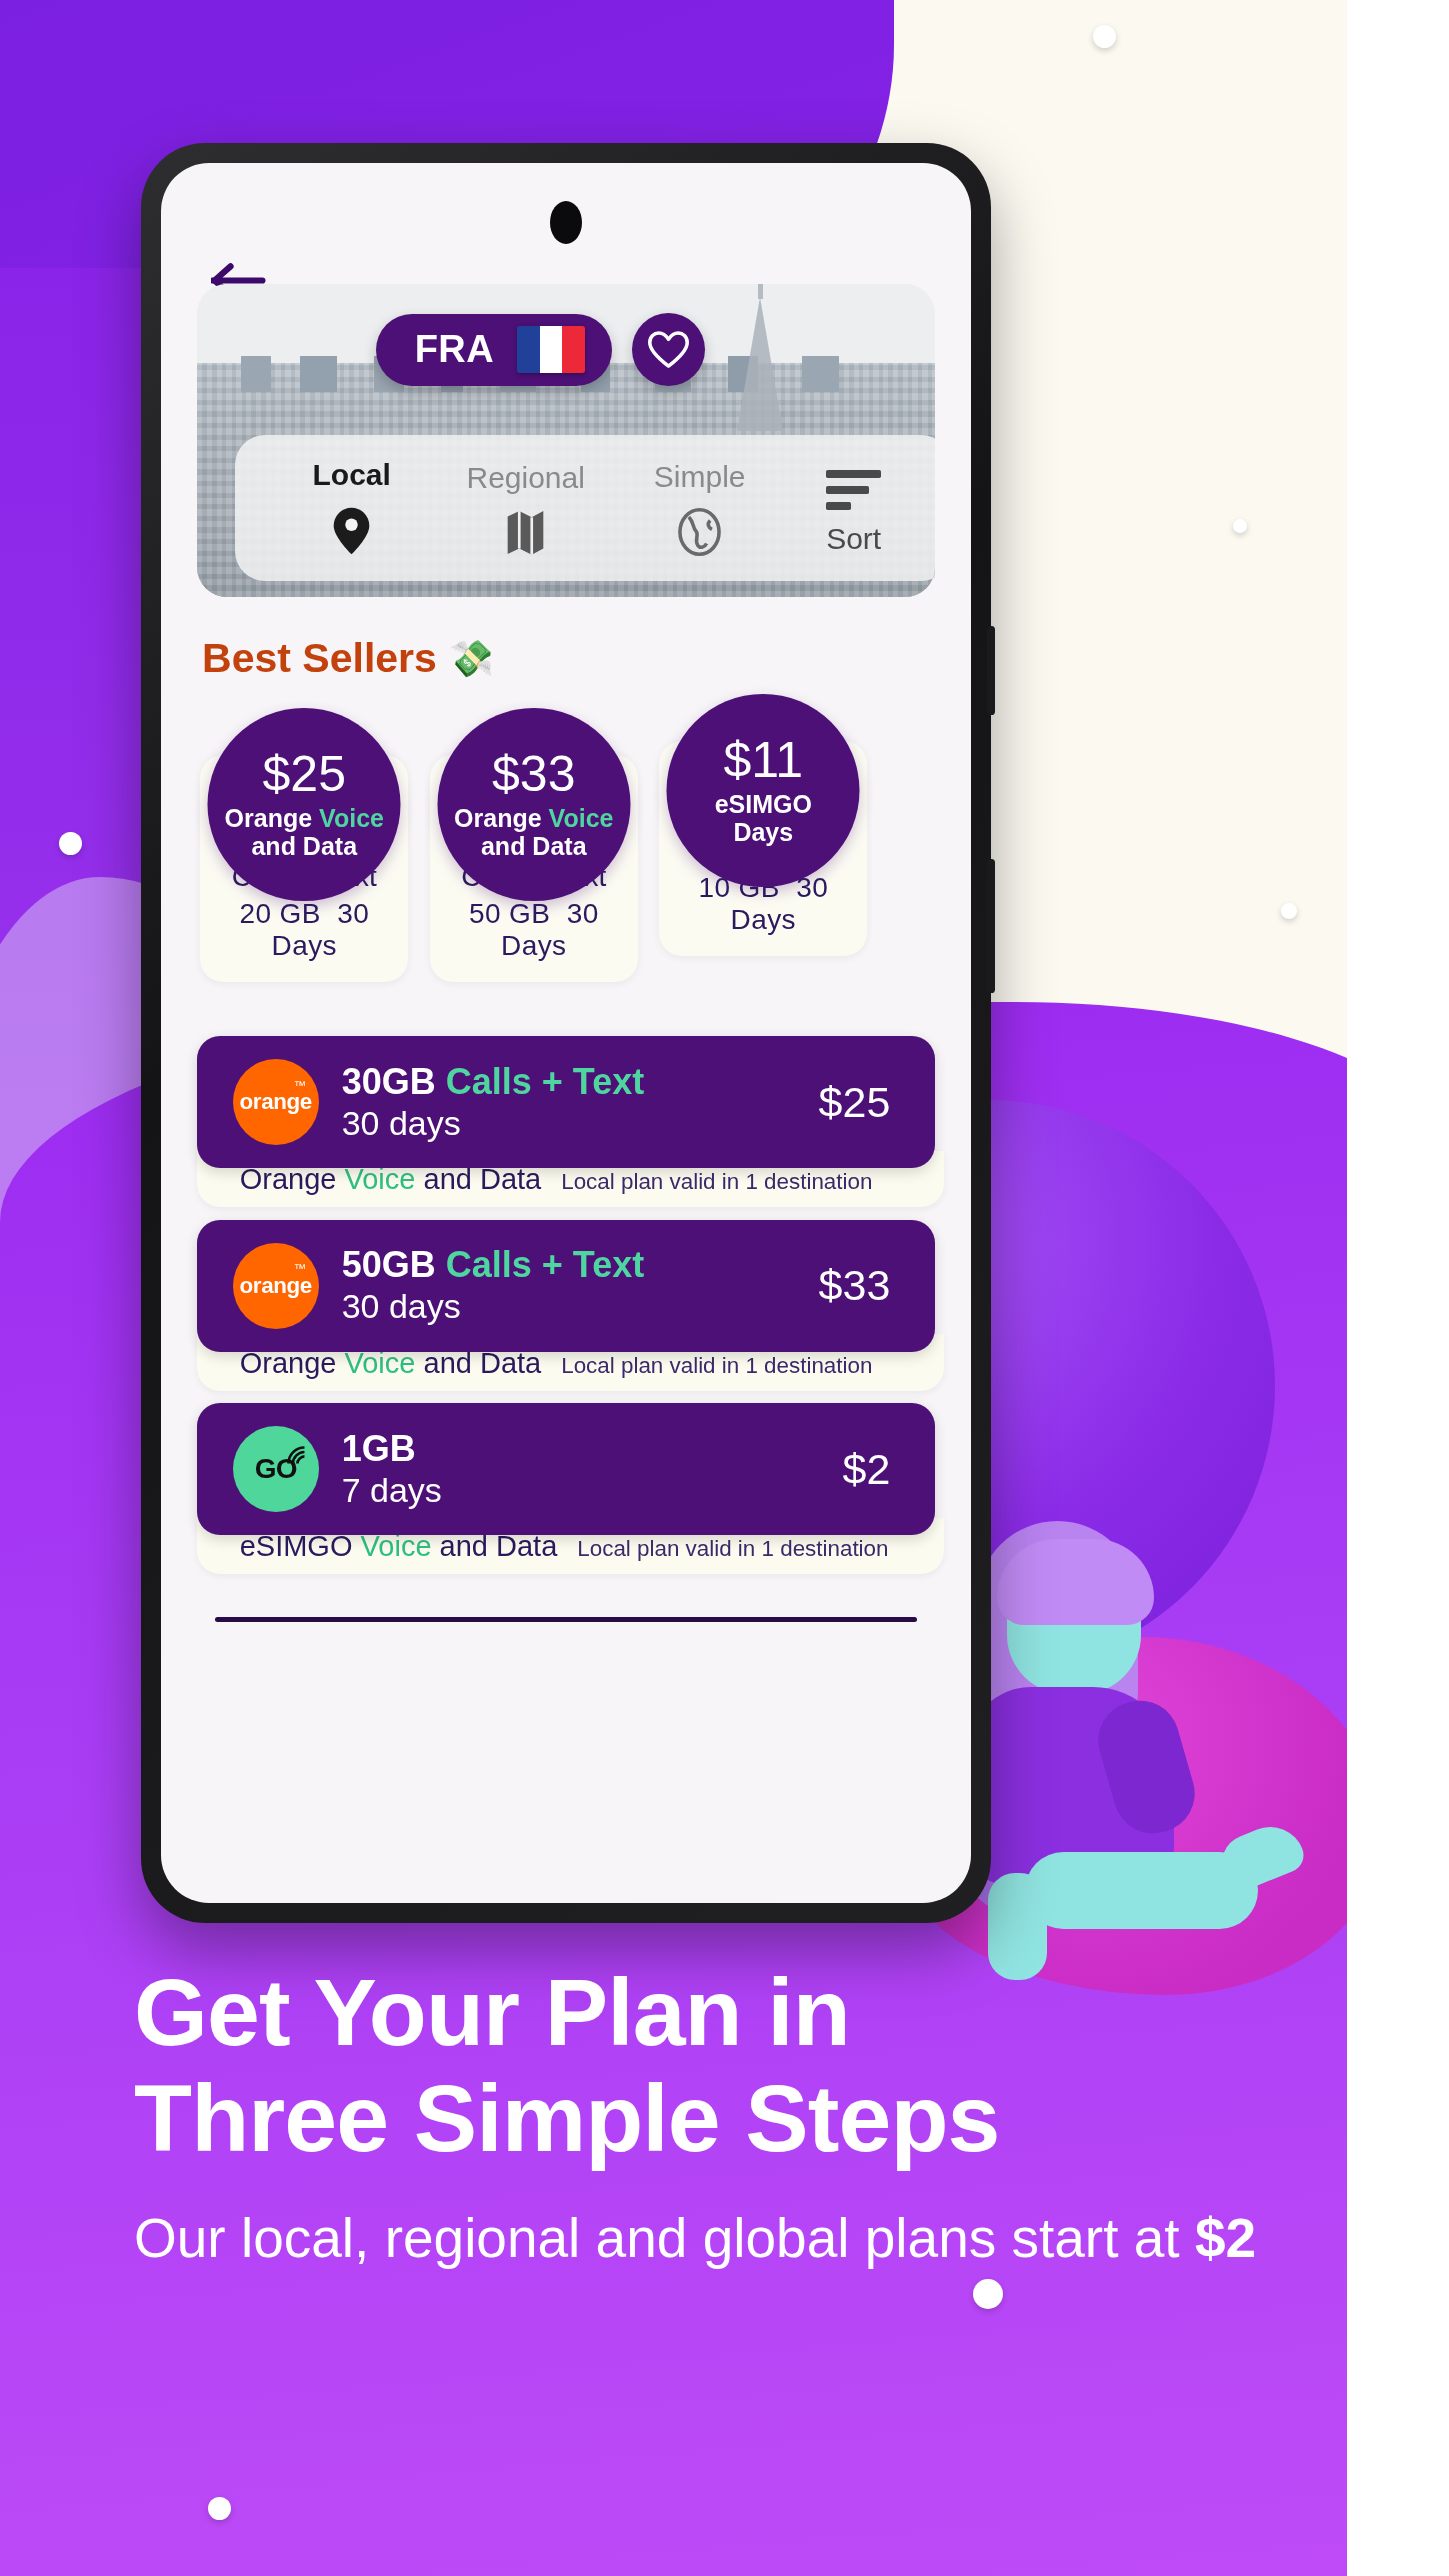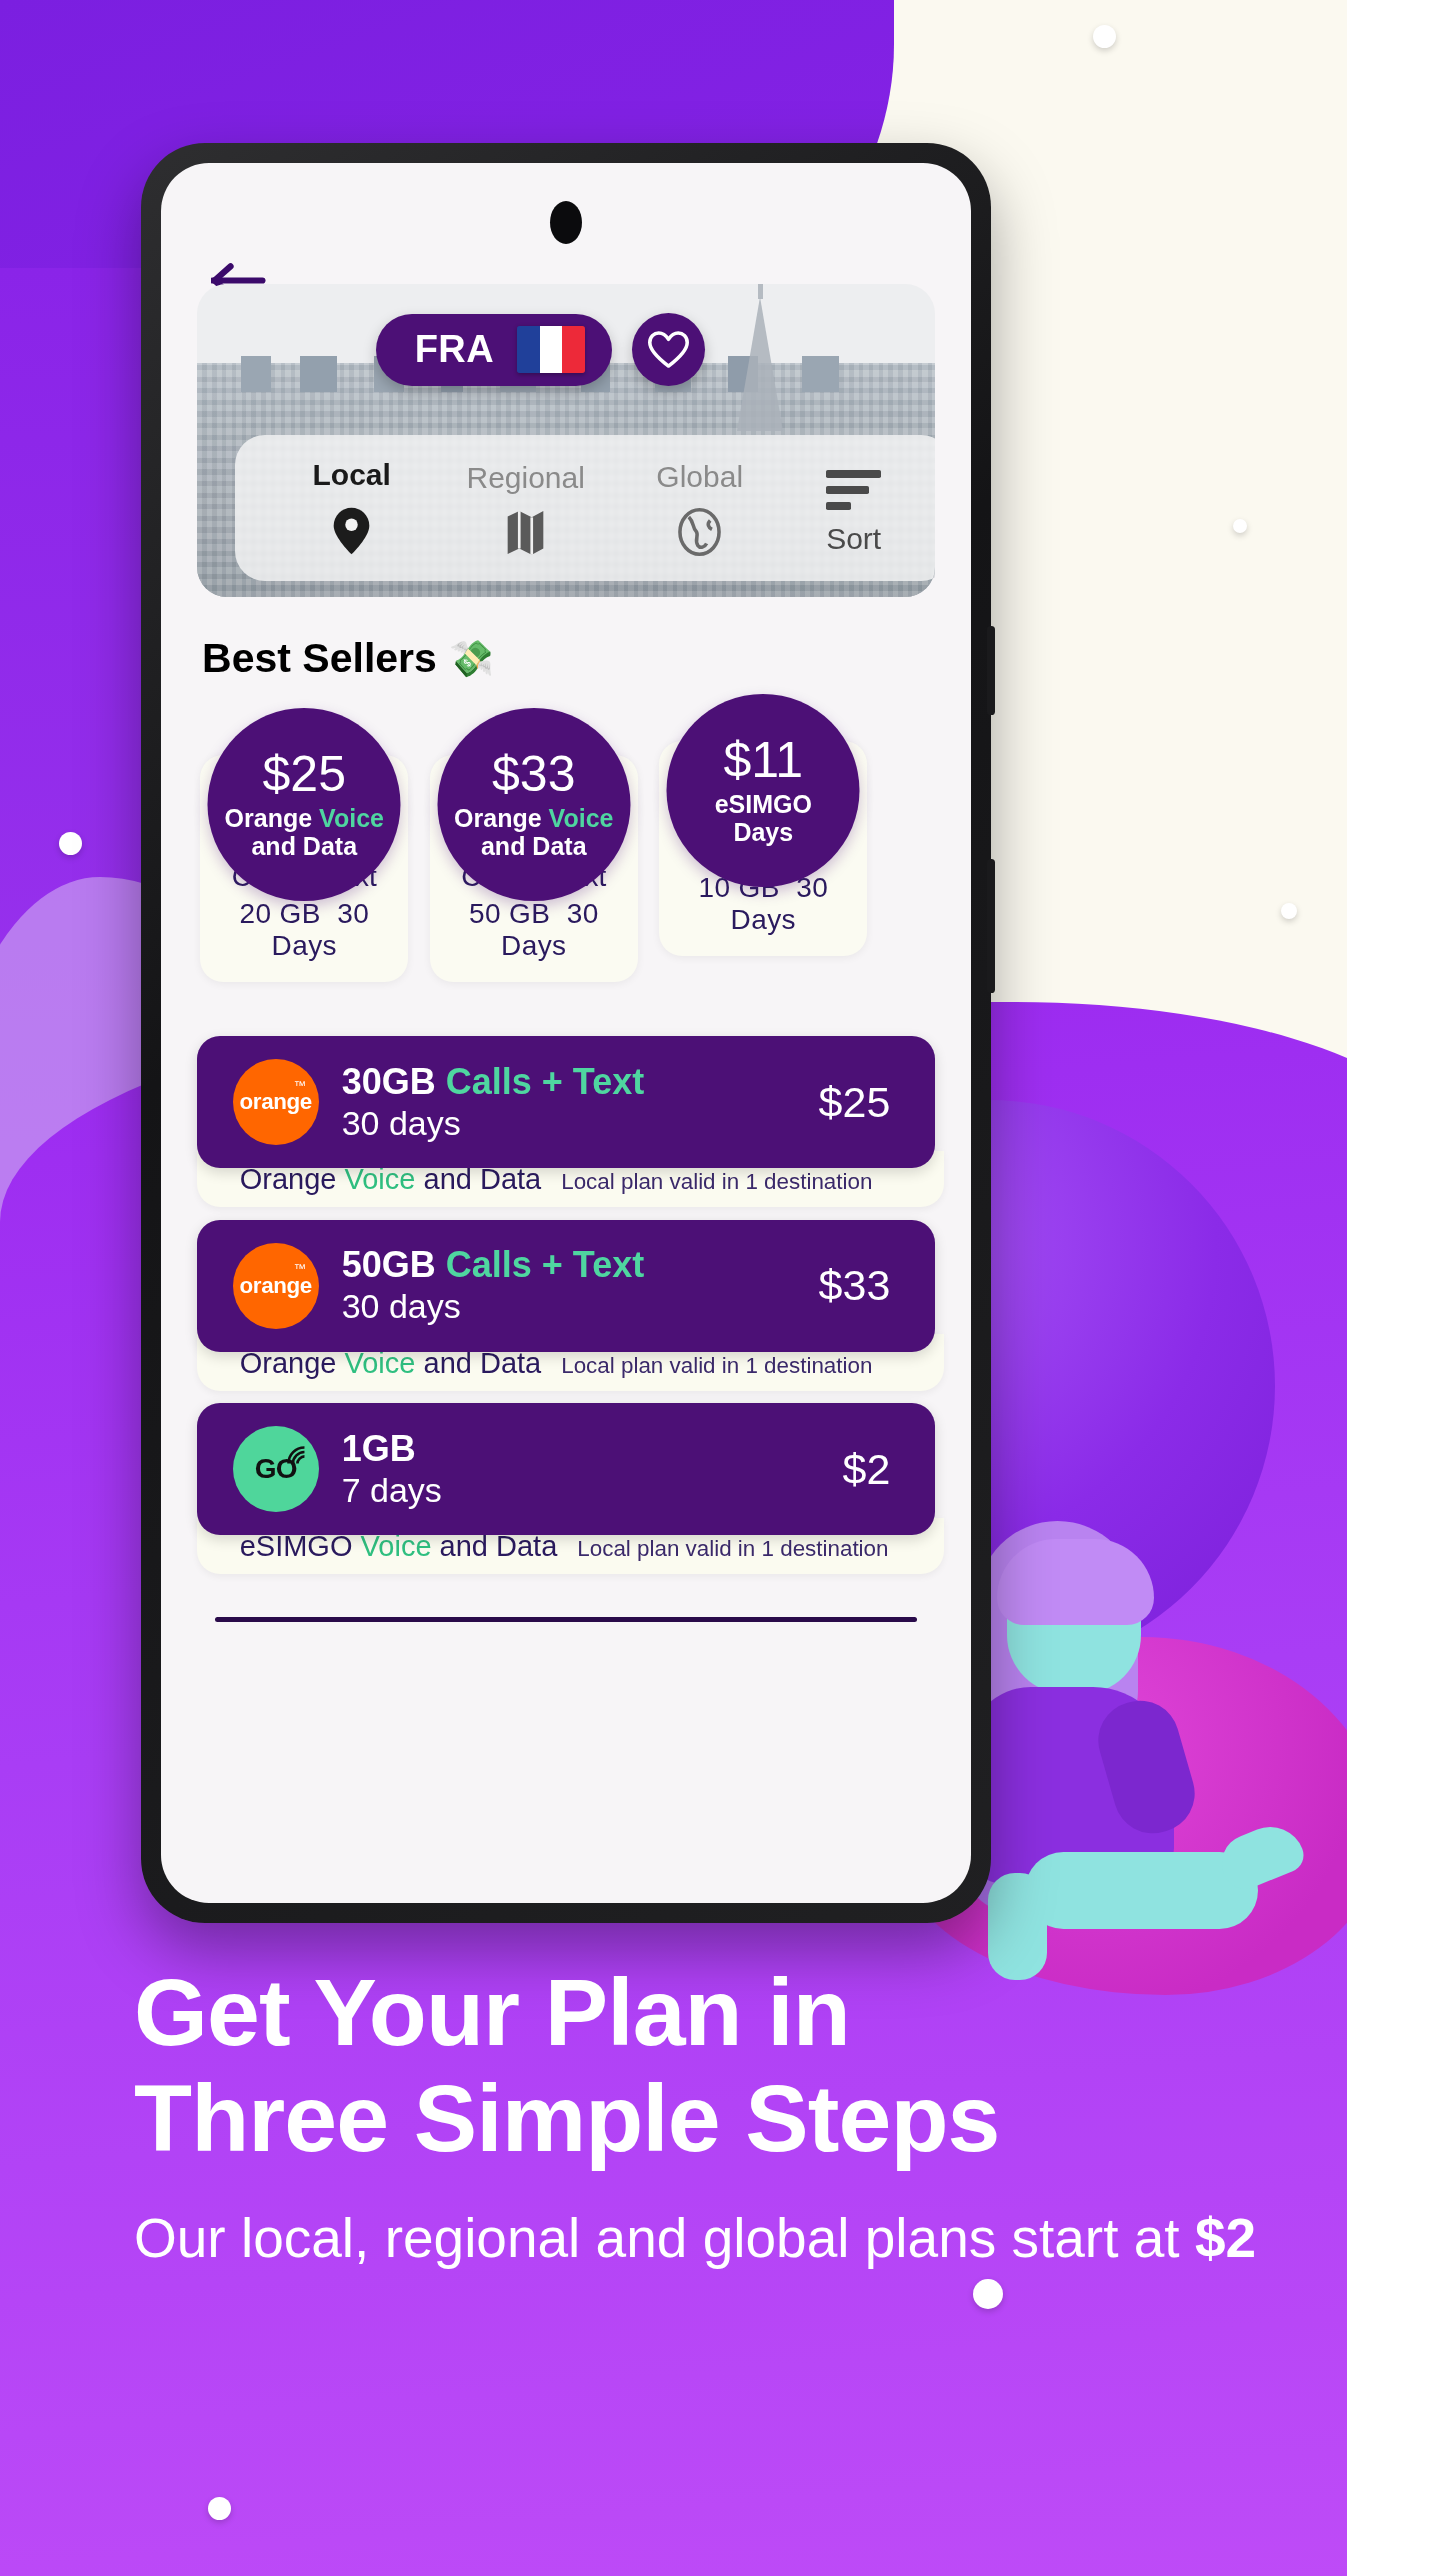--- a/index.html
+++ b/index.html
@@ -173,21 +173,21 @@
   .sort-col { width: 134px; text-align: center; }
   .sort-lines { display: flex; flex-direction: column; align-items: flex-start; gap: 8px; margin: 1.8px auto 12.5px; width: 55px; }
   .sort-lines i { display: block; height: 8px; background: #4a4a4a; border-radius: 1.8px; }
   .sort-lines i:nth-child(1) { width: 55px; }
   .sort-lines i:nth-child(2) { width: 43px; }
   .sort-lines i:nth-child(3) { width: 25px; }
   .sort-label { font-size: 30px; color: #4a4a4a; font-weight: 500; }
 
   .section-title {
     margin: 38px 0 16px 5.4px;
-    font-size: 41px; font-weight: 800; color: #000000;
+    font-size: 41px; font-weight: 800; color: #c2410c;
     display: flex; align-items: center; gap: 12.5px;
   }
   .emoji-money { font-size: 36px; }
 
   
   .best-row { display: flex; gap: 21.5px; align-items: flex-start; padding-left: 3.6px; }
   .bs-card {
     position: relative;
     width: 208px;
     background: #FBFBF2;
@@ -355,21 +355,21 @@
             </div>
             <div class="tab">
               <span class="tab-label">Regional</span>
               <svg class="tab-icon" width="41" height="47" viewBox="0 0 46 52">
                 <path d="M3 8 L16 2 L30 9 L43 2 L43 44 L30 51 L16 44 L3 50 Z" fill="#5a5a5a"></path>
                 <path d="M16 2 L16 44" stroke="#f0f0f0" stroke-width="3" fill="none"></path>
                 <path d="M30 9 L30 51" stroke="#f0f0f0" stroke-width="3" fill="none"></path>
               </svg>
             </div>
             <div class="tab">
-              <span class="tab-label">Global</span>
+              <span class="tab-label">Simple</span>
               <svg class="tab-icon" width="47" height="48" viewBox="0 0 52 54">
                 <ellipse cx="26" cy="27" rx="22" ry="25" fill="none" stroke="#6a6a6a" stroke-width="4"></ellipse>
                 <path d="M14 10 C20 16 18 22 22 26 C26 30 20 36 24 42 C27 46 32 44 34 40" fill="none" stroke="#6a6a6a" stroke-width="4"></path>
                 <path d="M38 14 C34 18 36 22 40 24" fill="none" stroke="#6a6a6a" stroke-width="4"></path>
               </svg>
             </div>
             <div class="sort-col">
               <div class="sort-lines">
                   <i></i>
                   <i></i>

